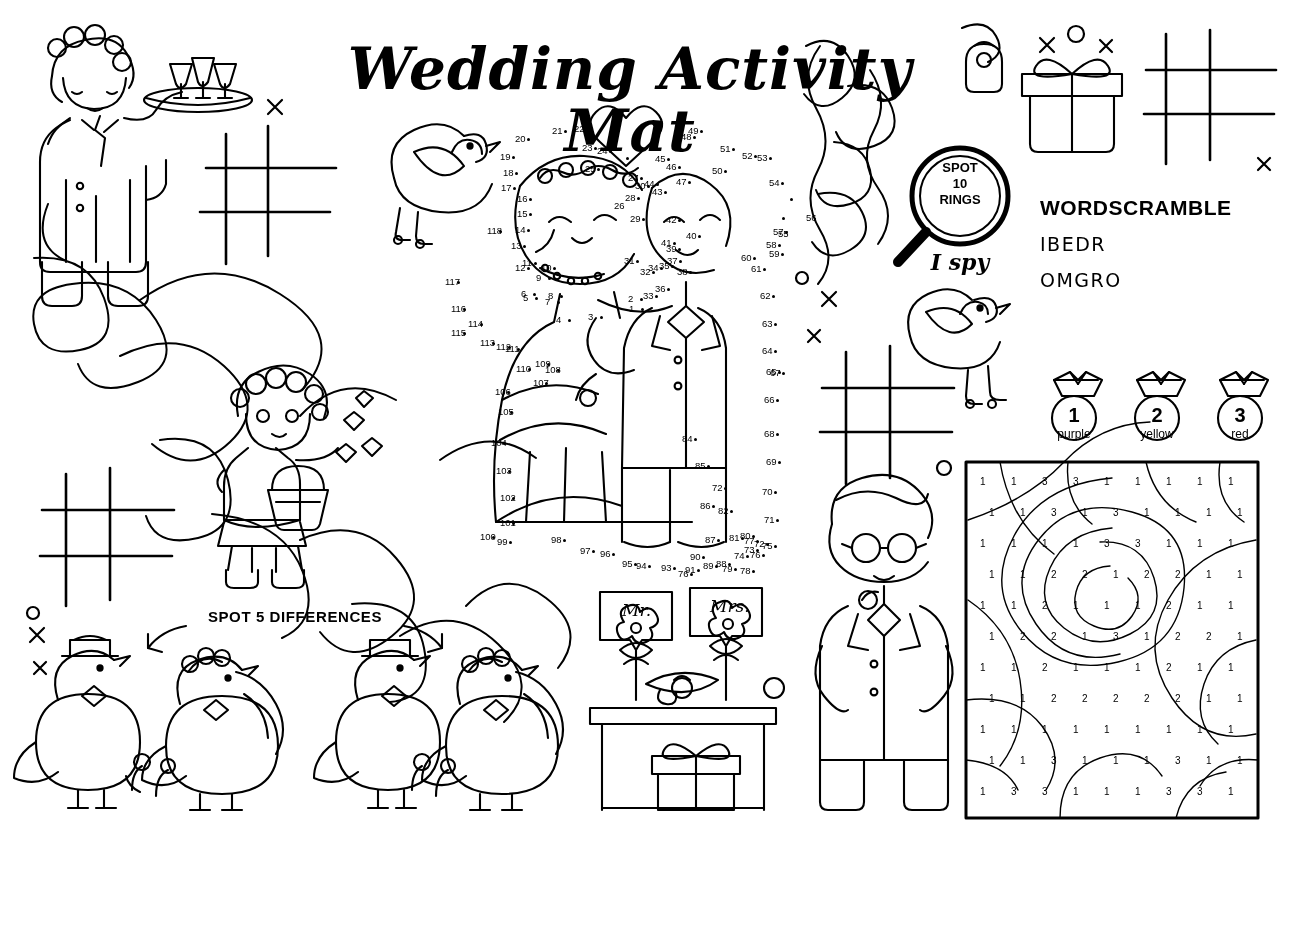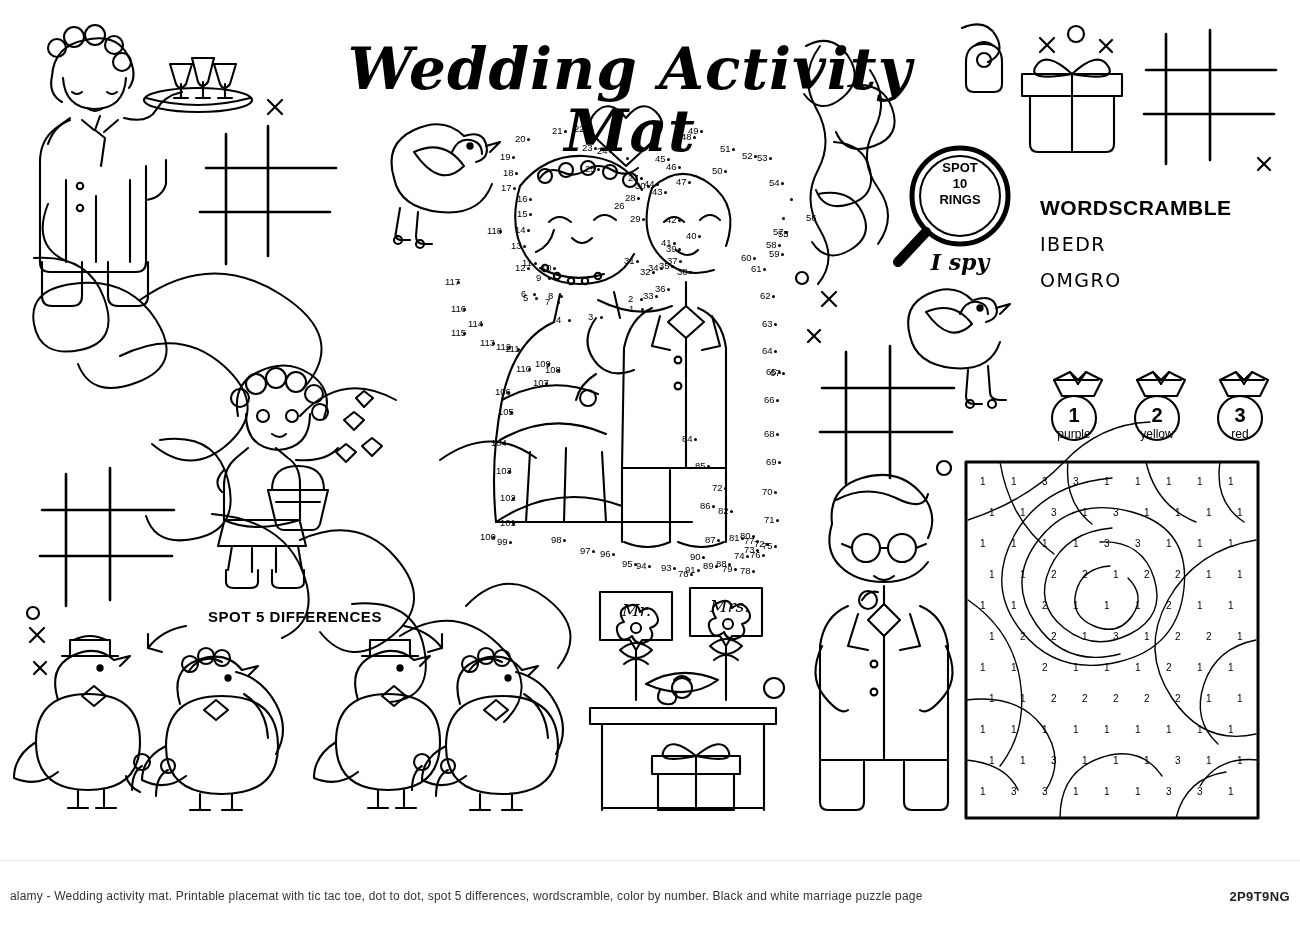--- a/index.html
+++ b/index.html
@@ -983,18 +983,14 @@
       <span class="cbn-num" style="left: 1011px; top: 786px;">3</span>
       <span class="cbn-num" style="left: 1042px; top: 786px;">3</span>
       <span class="cbn-num" style="left: 1073px; top: 786px;">1</span>
       <span class="cbn-num" style="left: 1104px; top: 786px;">1</span>
       <span class="cbn-num" style="left: 1135px; top: 786px;">1</span>
       <span class="cbn-num" style="left: 1166px; top: 786px;">3</span>
       <span class="cbn-num" style="left: 1197px; top: 786px;">3</span>
       <span class="cbn-num" style="left: 1228px; top: 786px;">1</span>
     </div>
 
-  <div id="watermark-bar">
-    <div id="watermark-left">alamy - Wedding activity mat. Printable placemat with tic tac toe, dot to dot, spot 5 differences, wordscramble, color by number. Black and white marriage puzzle page</div>
-    <div id="watermark-right">2P9T9NG</div>
-  </div>
 
 </div>
 
 </body></html>

